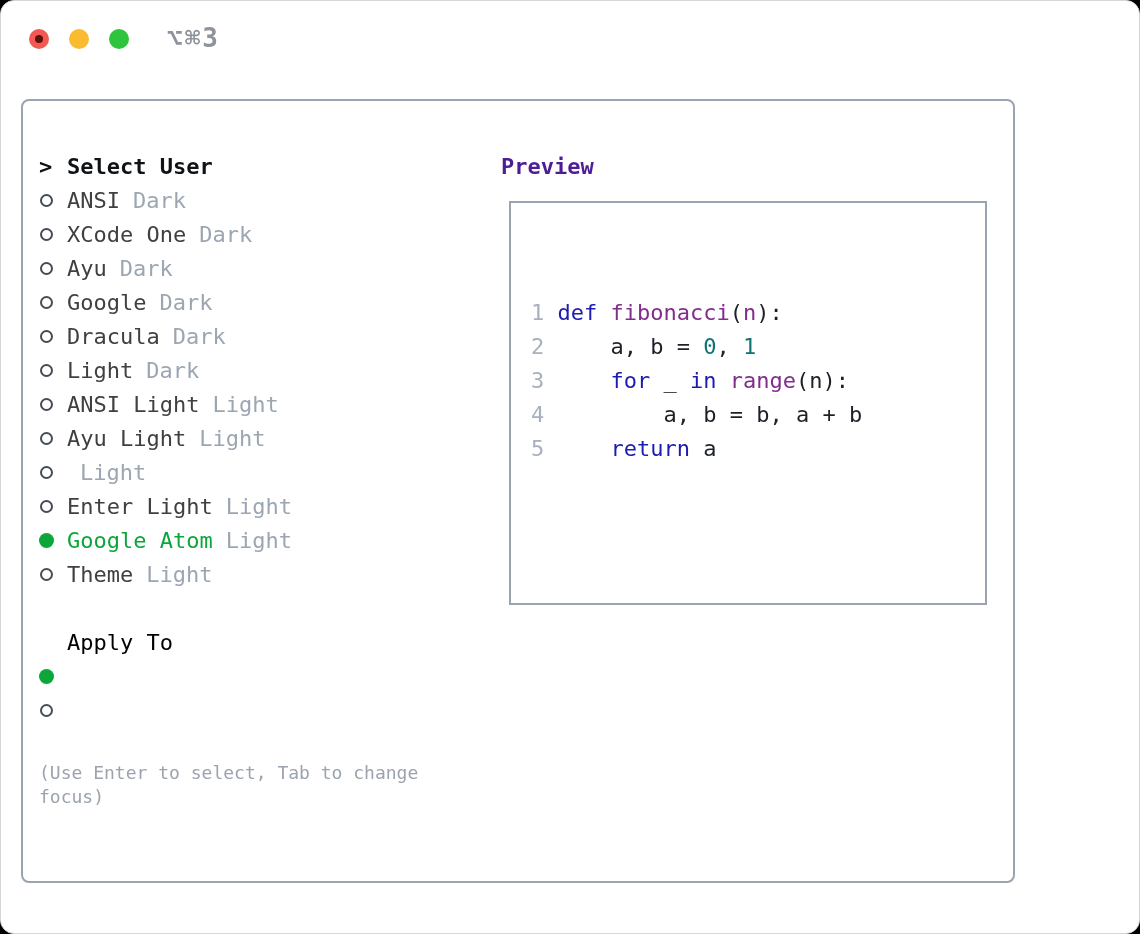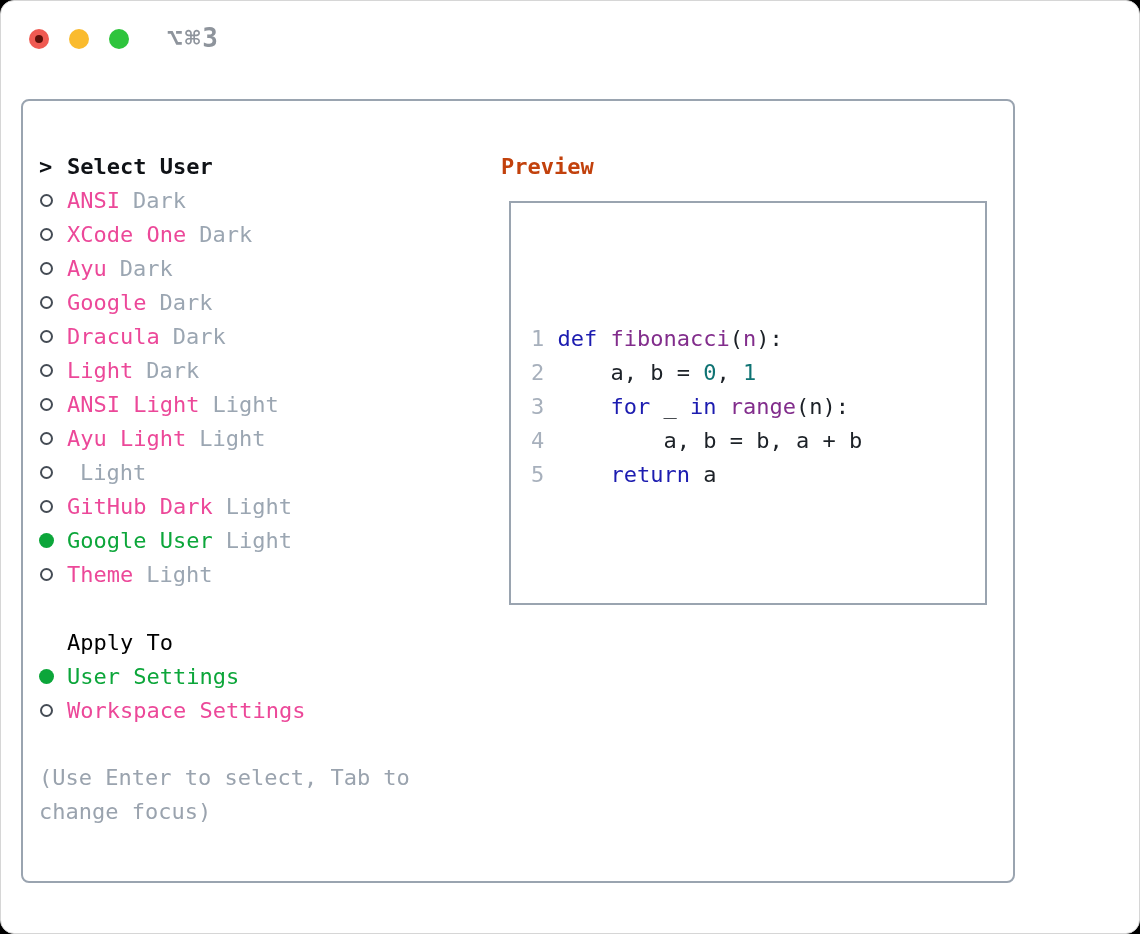--- a/index.html
+++ b/index.html
@@ -45,43 +45,43 @@
     height:34px; display:flex; align-items:center;
     font-size:22px; color:#2b3138; white-space:pre;
   }
   .marker { width:28px; display:flex; align-items:center; flex:none; }
   .caret { font-weight:700; color:#0f1216; }
   .circle {
     width:13px; height:13px; border:2px solid #454c55;
     border-radius:50%; margin-left:1px;
   }
   .circle.filled { width:15px; height:15px; border:none; background:#0ca63a; margin-left:0; }
-  .row .label { color:#ec4899; }
+  .row .label { color:#404040; }
   .row.header-row .label { font-weight:700; color:#0f1216; }
   .row.selected .label { color:#0ca63a; }
   .variant { color:#9ba6b2; margin-left:13px;text-align:right; }
   
   .apply-block { position:absolute; left:38px; top:624px; }
   .apply-block .section-title-row .label { color:#000000; }
   
   .help {
     position:absolute; left:38px; top:760px; width:436px;
-    font-size:22px; line-height:34px; color:#9aa3ae;
+    font-size:18px; line-height:24px; color:#9aa3ae;
   }
   
   .preview-title {
     position:absolute; left:500px; top:148px; height:34px;
     display:flex; align-items:center;
-    font-size:22px; font-weight:700; color:#c2410c;
+    font-size:22px; font-weight:700; color:#4c1d95;
   }
   .preview-box {
     position:absolute; left:508px; top:200px;
     width:478px; height:404px;
     border:2px solid #9aa4b0;
-    padding:51px 0 0 20px;
+    padding:25px 0 0 20px;
     font-size:22px; line-height:34px;
     white-space:pre; overflow:hidden;
   }
   .prev-line { height:34px; }
   .ln  { color:#a7b0bc; }
   .kw  { color:#1c1cb0; }
   .fn  { color:#822d8c; }
   .lit { color:#0f7373; }
   .pln { color:#1c2127; }
   .blank-line { height:34px; }
@@ -110,34 +110,34 @@
     <div id="theme-items">
         <div class="row"><span class="marker"><span class="circle"></span></span><span class="label">ANSI</span><span class="variant">Dark</span></div>
         <div class="row"><span class="marker"><span class="circle"></span></span><span class="label">XCode One</span><span class="variant">Dark</span></div>
         <div class="row"><span class="marker"><span class="circle"></span></span><span class="label">Ayu</span><span class="variant">Dark</span></div>
         <div class="row"><span class="marker"><span class="circle"></span></span><span class="label">Google</span><span class="variant">Dark</span></div>
         <div class="row"><span class="marker"><span class="circle"></span></span><span class="label">Dracula</span><span class="variant">Dark</span></div>
         <div class="row"><span class="marker"><span class="circle"></span></span><span class="label">Light</span><span class="variant">Dark</span></div>
         <div class="row"><span class="marker"><span class="circle"></span></span><span class="label">ANSI Light</span><span class="variant">Light</span></div>
         <div class="row"><span class="marker"><span class="circle"></span></span><span class="label">Ayu Light</span><span class="variant">Light</span></div>
         <div class="row"><span class="marker"><span class="circle"></span></span><span class="variant">Light</span></div>
-        <div class="row"><span class="marker"><span class="circle"></span></span><span class="label">GitHub Dark</span><span class="variant">Light</span></div>
-        <div class="row selected"><span class="marker"><span class="circle filled"></span></span><span class="label">Google User</span><span class="variant">Light</span></div>
+        <div class="row"><span class="marker"><span class="circle"></span></span><span class="label">Enter Light</span><span class="variant">Light</span></div>
+        <div class="row selected"><span class="marker"><span class="circle filled"></span></span><span class="label">Google Atom</span><span class="variant">Light</span></div>
         <div class="row"><span class="marker"><span class="circle"></span></span><span class="label">Theme</span><span class="variant">Light</span></div>
       </div>
   </div>
 
   <div class="apply-block">
     <div class="row section-title-row">
       <span class="marker"></span>
       <span class="label">Apply To</span>
     </div>
     <div id="apply-items">
-        <div class="row selected"><span class="marker"><span class="circle filled"></span></span><span class="label">User Settings</span></div>
-        <div class="row"><span class="marker"><span class="circle"></span></span><span class="label">Workspace Settings</span></div>
+        <div class="row selected"><span class="marker"><span class="circle filled"></span></span></div>
+        <div class="row"><span class="marker"><span class="circle"></span></span></div>
       </div>
   </div>
 
   <div class="help">(Use Enter to select, Tab to change focus)</div>
 
   <div class="preview-title">Preview</div>
 
   <div class="preview-box">
     <div id="code-lines"><div class="prev-line"><span class="ln">1 </span><span class="kw">def</span><span class="pln"> </span><span class="fn">fibonacci</span><span class="pln">(</span><span class="fn">n</span><span class="pln">):</span></div><div class="prev-line"><span class="ln">2 </span><span class="pln">    a, b = </span><span class="lit">0</span><span class="pln">, </span><span class="lit">1</span></div><div class="prev-line"><span class="ln">3 </span><span class="pln">    </span><span class="kw">for</span><span class="pln"> _ </span><span class="kw">in</span><span class="pln"> </span><span class="fn">range</span><span class="pln">(n):</span></div><div class="prev-line"><span class="ln">4 </span><span class="pln">        a, b = b, a + b</span></div><div class="prev-line"><span class="ln">5 </span><span class="pln">    </span><span class="kw">return</span><span class="pln"> a</span></div></div>
     <div class="blank-line"></div>

